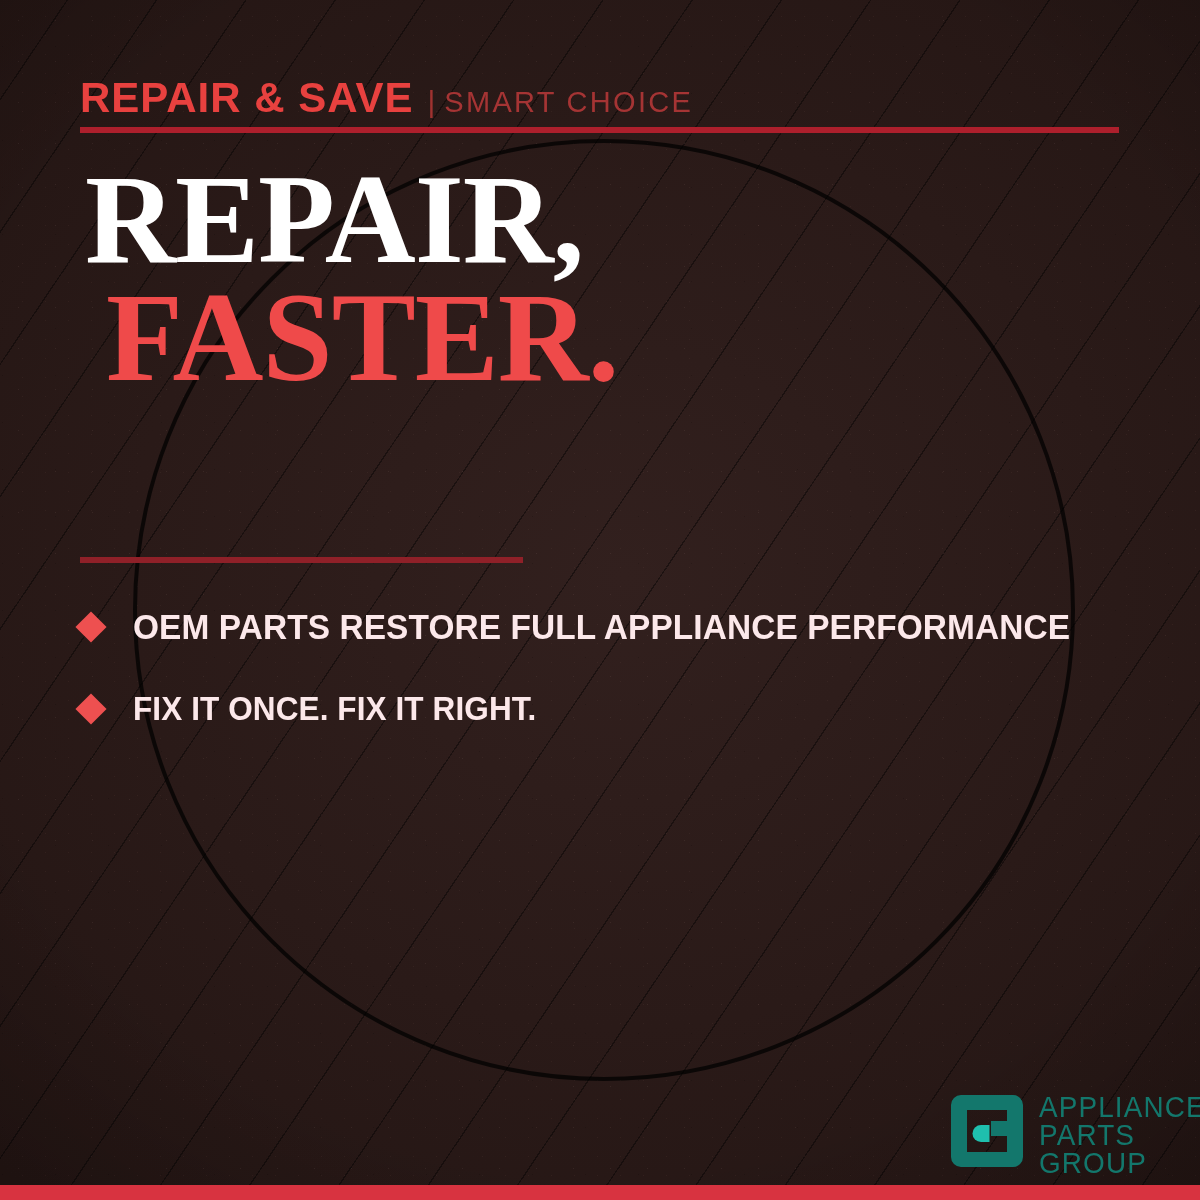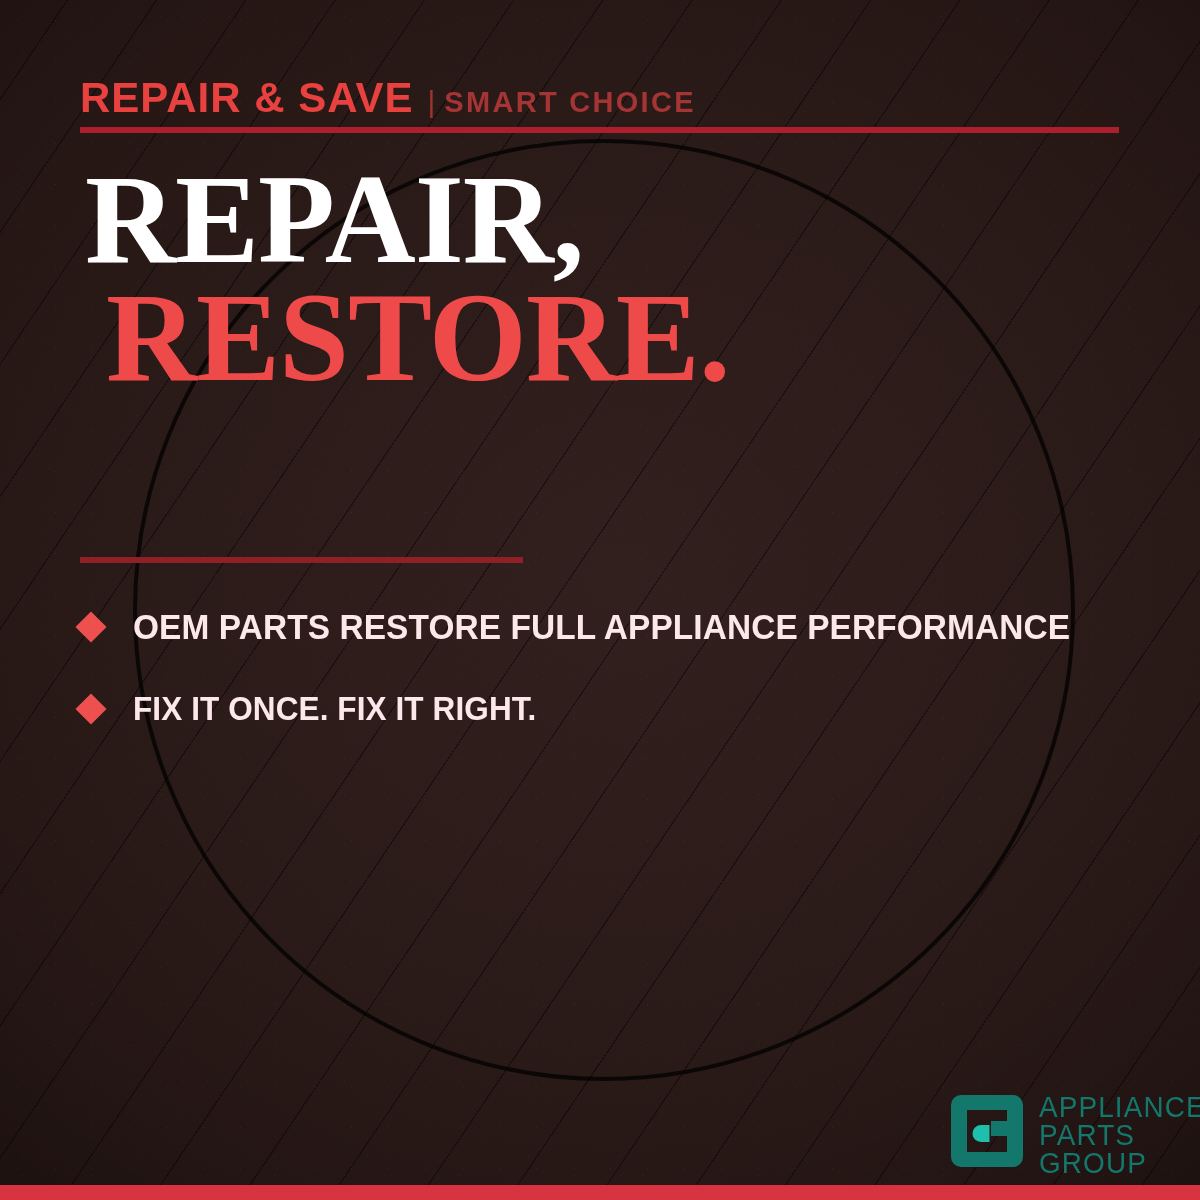--- a/index.html
+++ b/index.html
@@ -88,21 +88,21 @@
     color: #e8413f;
   }
   .kicker-sep {
     font-size: 30px;
     font-weight: 400;
     color: #a03230;
     margin: 0 9px 0 14px;
   }
   .kicker-sub {
     font-size: 29px;
-    font-weight: 700;
+    font-weight: 400;
     letter-spacing: 2.3px;
     color: #a53434;
     margin-top: 12px;
   }
   .kicker-rule {
     position: absolute;
     left: 80px;
     top: 127px;
     width: 1039px;
     height: 6px;
@@ -223,21 +223,21 @@
 
     <div class="kicker">
       <span class="kicker-main">REPAIR &amp; SAVE</span>
       <span class="kicker-sep">|</span>
       <span class="kicker-sub">SMART CHOICE</span>
     </div>
     <div class="kicker-rule"></div>
 
     <div class="headline">
       <span class="l1">REPAIR,</span>
-      <span class="l3">RESTORE.</span>
+      <span class="l3">FASTER.</span>
     </div>
 
     <div class="sub-rule"></div>
 
     <div class="bullets">
       <div class="bullet">
         <span class="bullet-diamond"></span>
         <span class="bullet-text">OEM PARTS RESTORE FULL APPLIANCE PERFORMANCE</span>
       </div>
       <div class="bullet compact">

